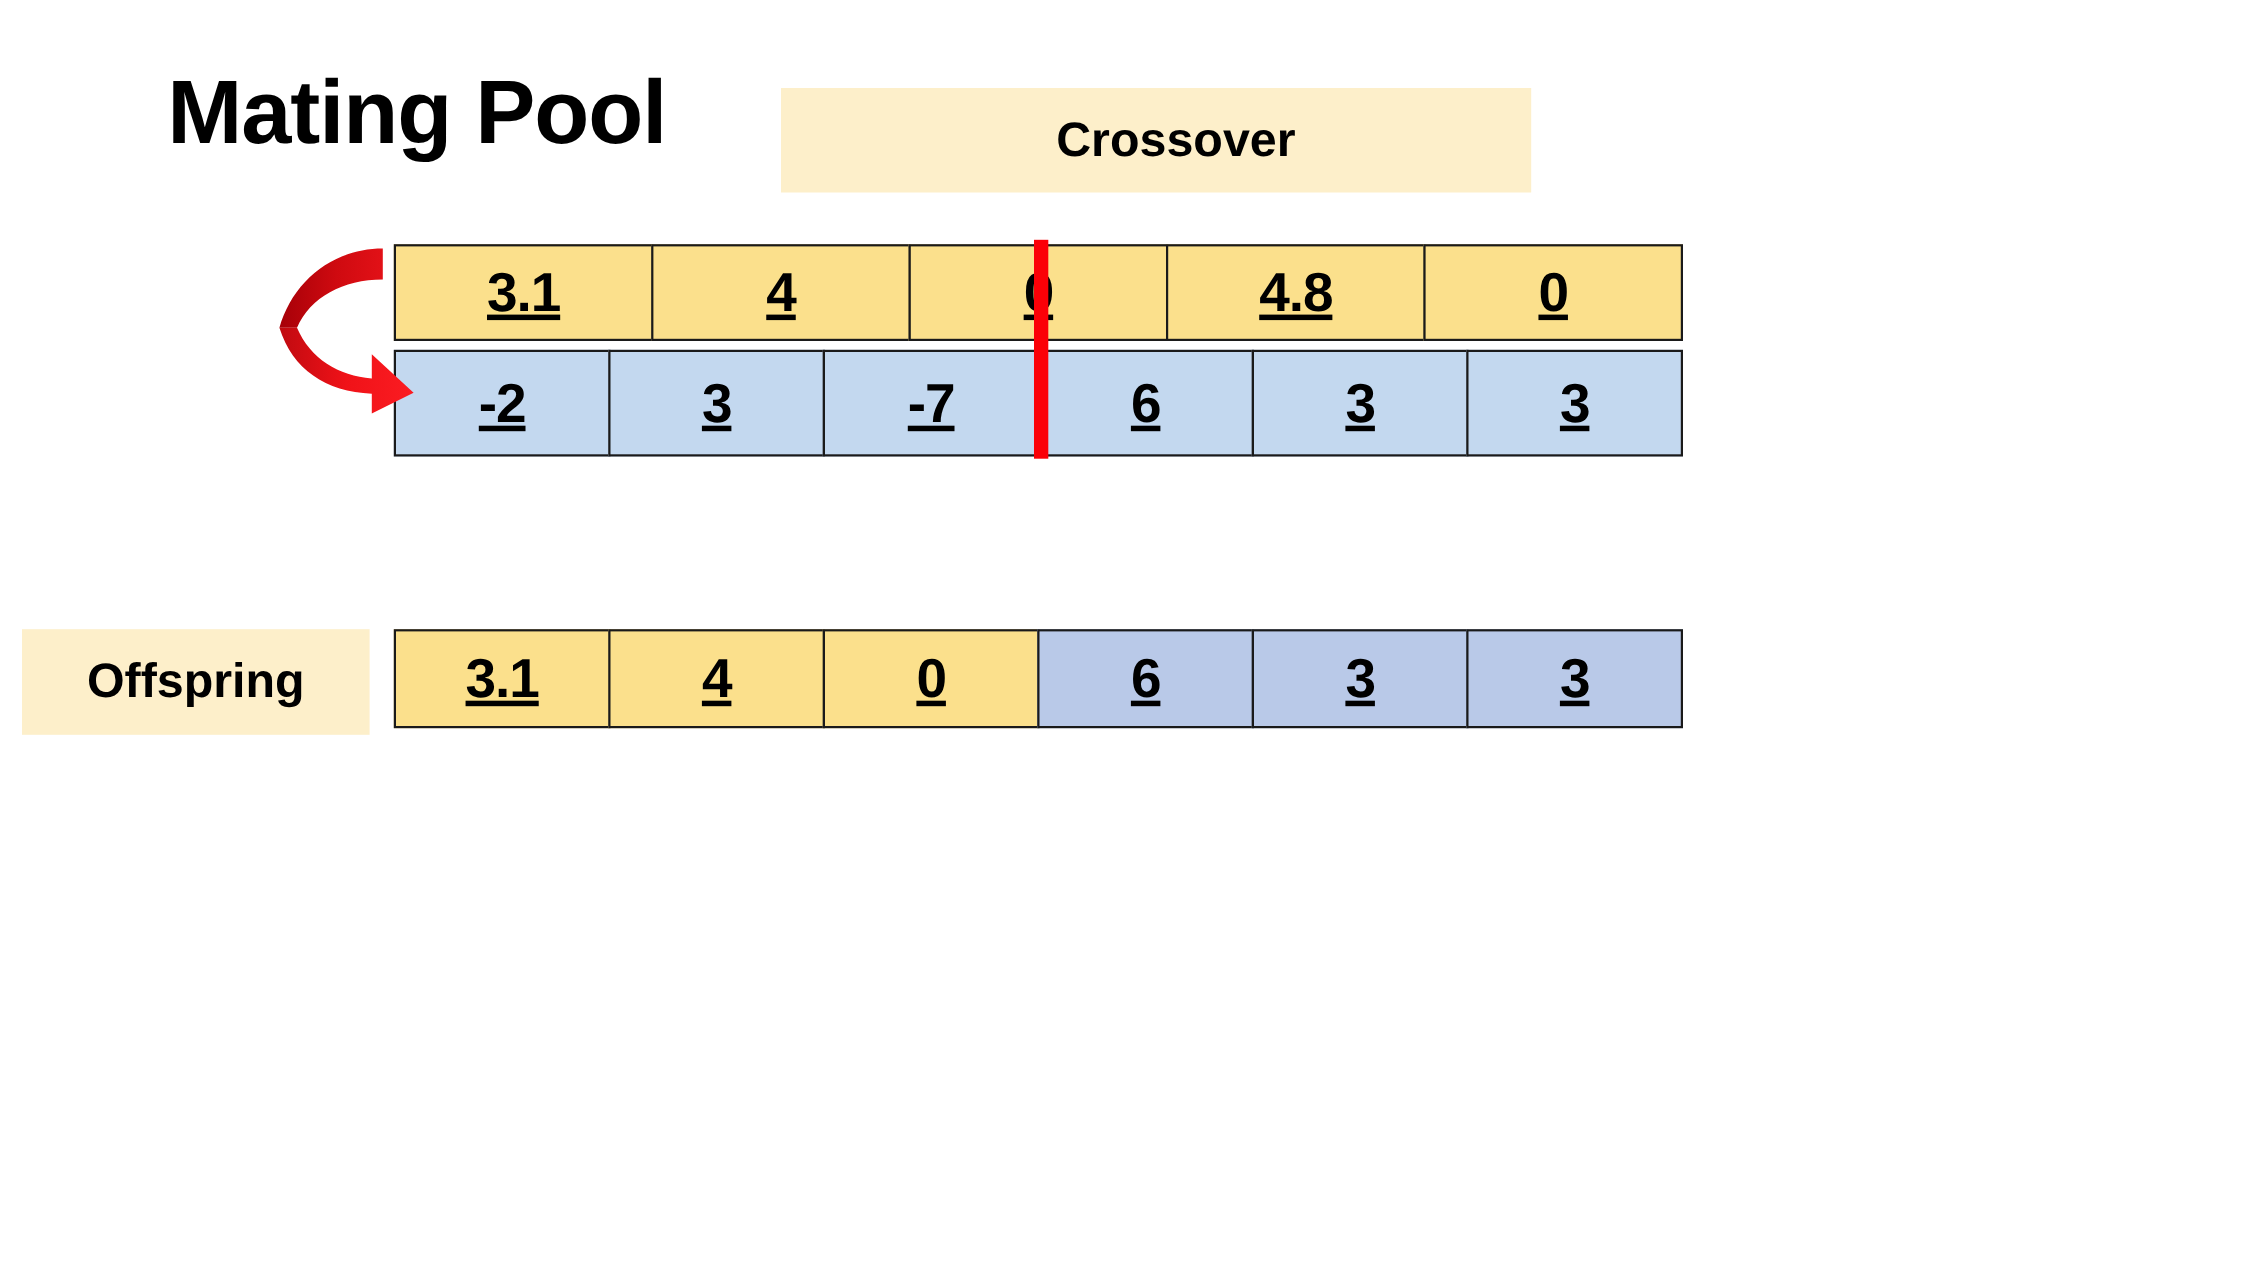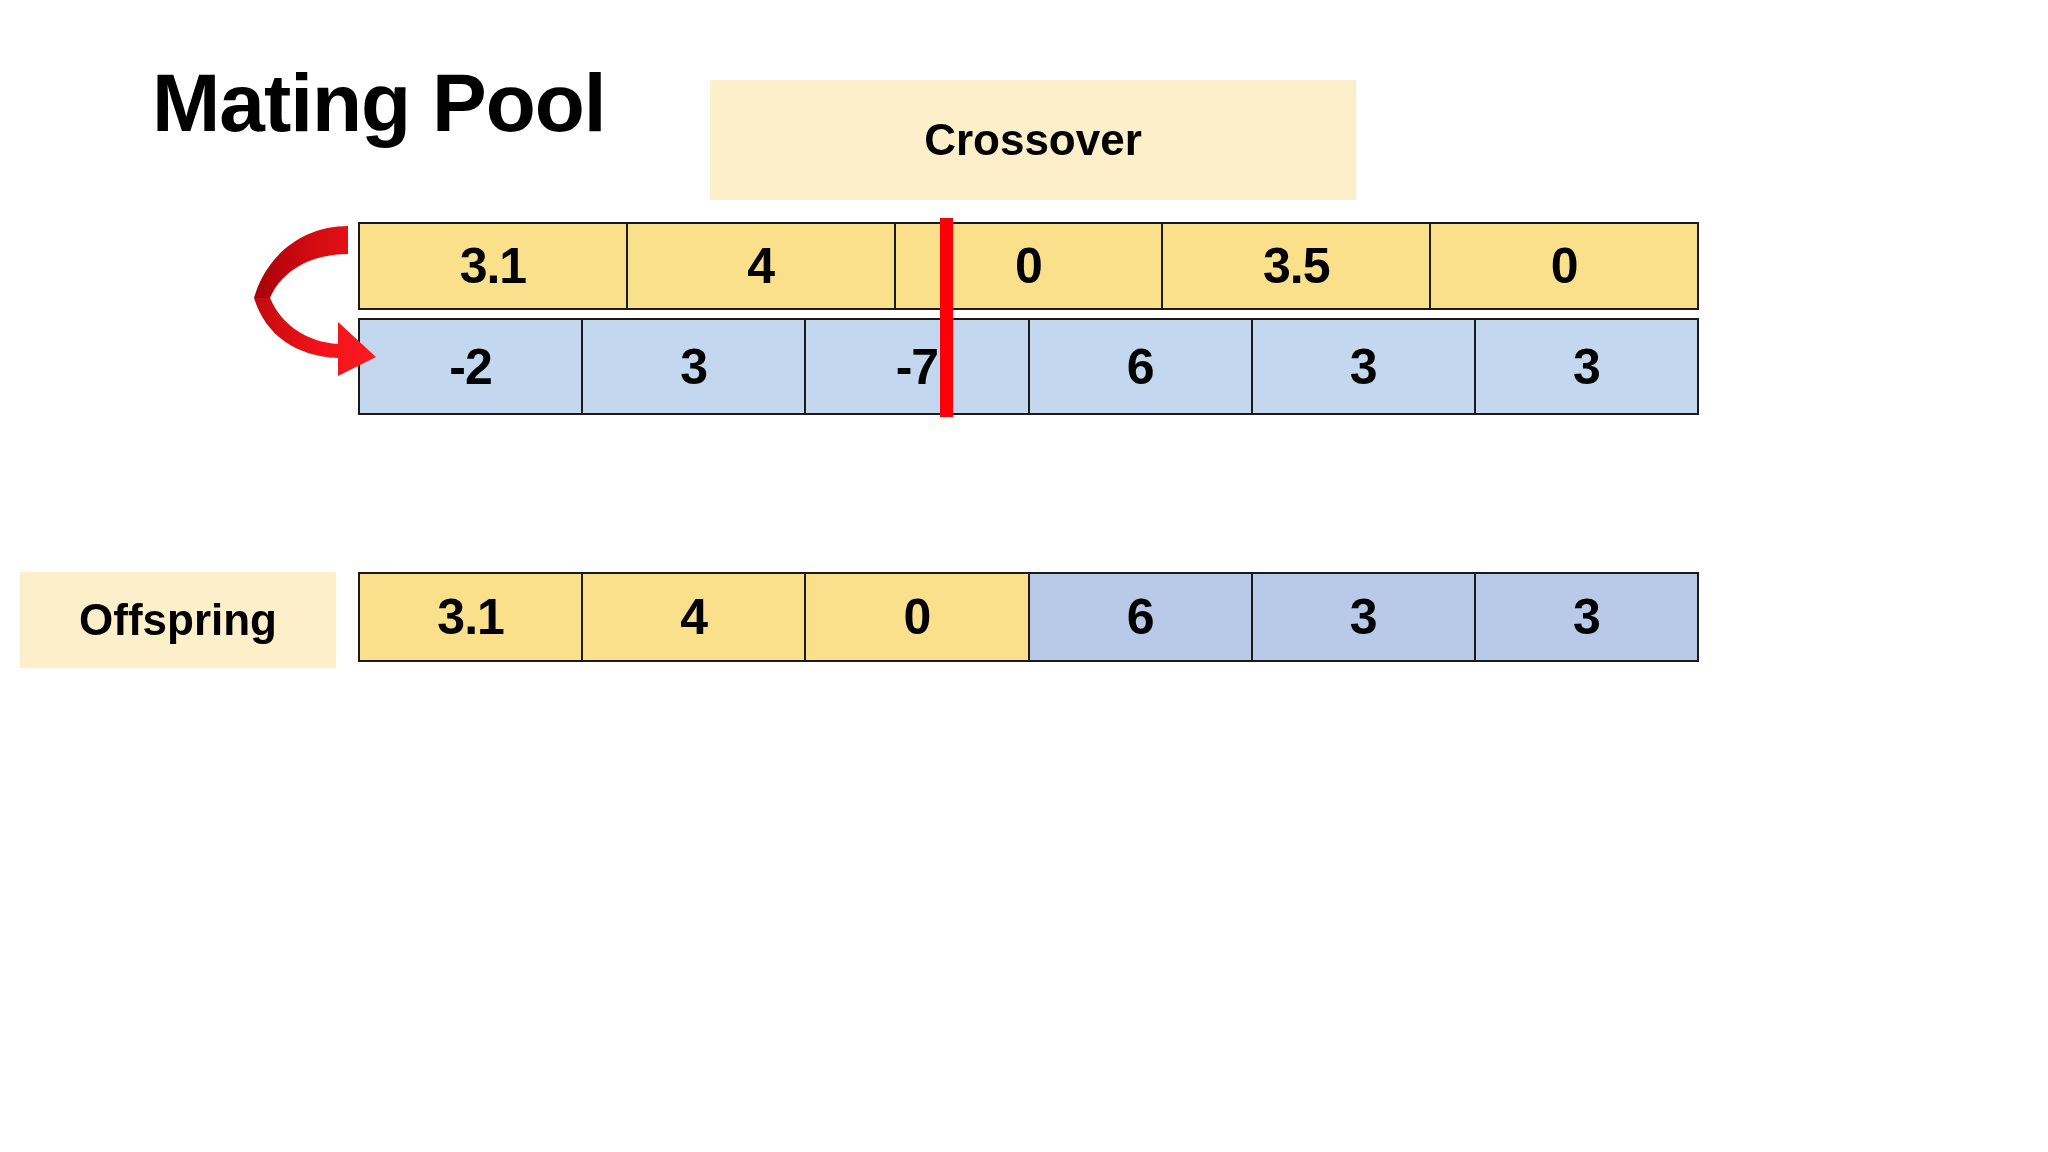--- a/index.html
+++ b/index.html
@@ -37,38 +37,40 @@
     align-items: center;
     justify-content: center;
     color: #000000;
     font-weight: bold;
     white-space: nowrap;
   }
   #crossover-label {
     left: 710px;
     top: 80px;
     width: 646px;
-    height: 120px;
+    height: 95px;
     font-size: 44px;
+    padding-left: 36px;
   }
   #offspring-label {
     left: 20px;
     top: 572px;
     width: 316px;
     height: 96px;
     font-size: 44px;
   }
 
   
   .chrom-row {
     position: absolute;
     display: flex;
     left: 358px;
-    width: 1341px;
+    width: 1172px;
     box-sizing: border-box;
+    text-decoration: underline;
   }
   .cell {
     flex: 1 1 0;
     height: 100%;
     box-sizing: border-box;
     border: 2px solid #1a1a1a;
     margin-right: -2px;
     display: flex;
     align-items: center;
     justify-content: center;
@@ -113,21 +115,21 @@
 <div id="page-title">Mating Pool</div>
 
 <div id="crossover-label" class="cream-label">Crossover</div>
 
 <div id="offspring-label" class="cream-label">Offspring</div>
 
 <div id="parent-row-1" class="chrom-row">
   <div class="cell yellow">3.1</div>
   <div class="cell yellow">4</div>
   <div class="cell yellow">0</div>
-  <div class="cell yellow">3.5</div>
+  <div class="cell yellow">4.8</div>
   <div class="cell yellow">0</div>
 </div>
 
 <div id="parent-row-2" class="chrom-row">
   <div class="cell blue">-2</div>
   <div class="cell blue">3</div>
   <div class="cell blue">-7</div>
   <div class="cell blue">6</div>
   <div class="cell blue">3</div>
   <div class="cell blue">3</div>

